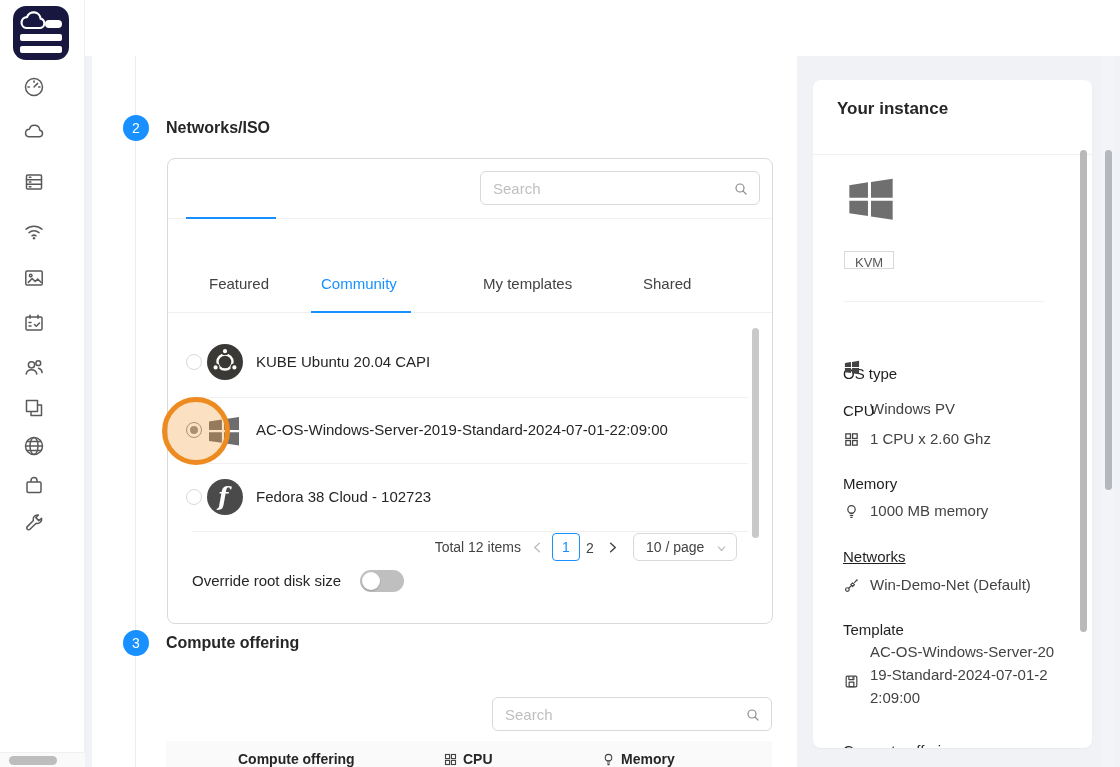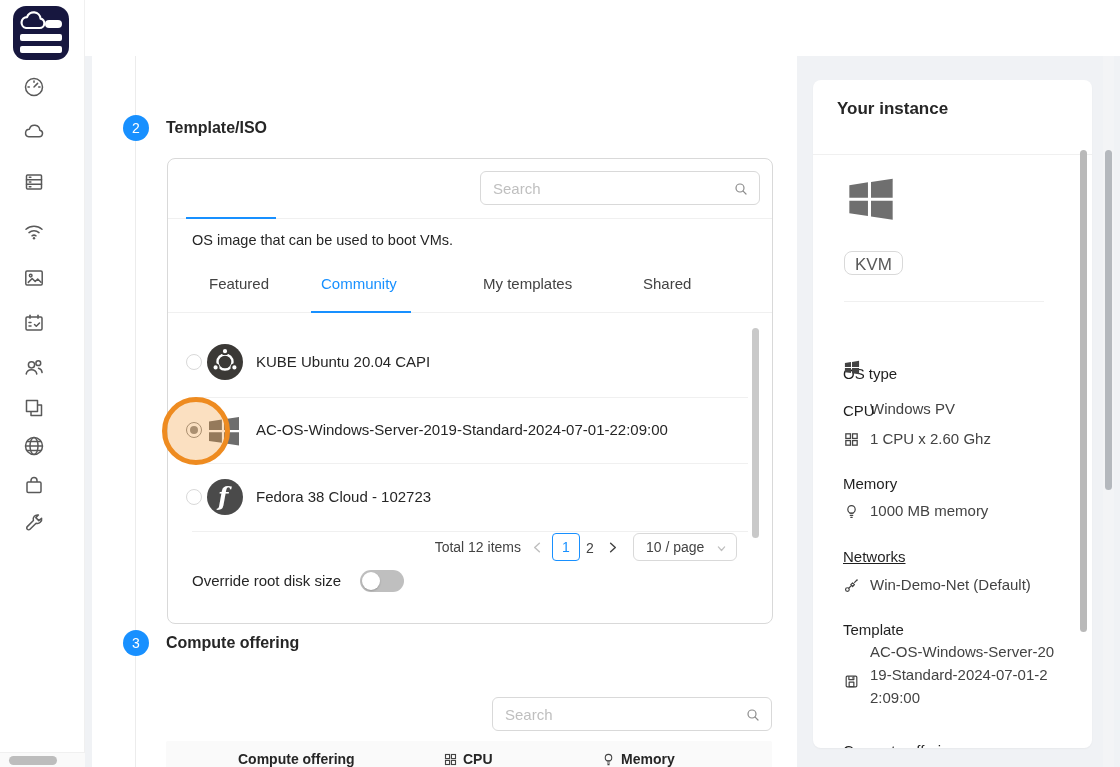--- a/index.html
+++ b/index.html
@@ -89,22 +89,22 @@
   .table-head { position:absolute; left:166px; top:741px; width:606px; height:30px; background:#fafafa; border-radius:2px 2px 0 0; }
   .th { position:absolute; top:10px; font-size:14px; font-weight:bold; color:#262626; }
   .th-icon { position:absolute; top:11px; color:#434343; }
 
   
   .icard { position:absolute; left:813px; top:80px; width:279px; height:668px; background:#fff; border-radius:8px;
     box-shadow:0 1px 2px rgba(0,0,0,.04); overflow:hidden; }
   .icard-head { position:absolute; left:0; top:0; width:279px; height:75px; border-bottom:1px solid #f0f0f0; }
   .icard-title { position:absolute; left:24px; top:19px; font-size:17px; font-weight:bold; color:#262626; }
   .iwin-logo { position:absolute; left:31px; top:93px; color:#6f6f6f; }
-  .itag { position:absolute; left:31px; top:171px; height:24px; padding:3px 10px; border:1px solid #d9d9d9; border-radius:8px;
-    font-size:17px; color:#595959; background:#fff; }
+  .itag { position:absolute; left:31px; top:171px; height:18px; padding:3px 10px; border:1px solid #d9d9d9; border-radius:0;
+    font-size:13px; color:#595959; background:#fff; }
   .idivider { position:absolute; left:31px; top:221px; width:200px; height:1px; background:#f0f0f0; }
   .iheading { position:absolute; left:30px; font-size:15px; color:#1f1f1f; }
   .ivalue { position:absolute; left:57px; font-size:15px; color:#434343; }
   .iicon { position:absolute; left:30px; color:#434343; }
   .ivalue-multi { position:absolute; left:57px; width:186px; font-size:15px; color:#434343; line-height:23px; word-break:break-all; }
   .icard-scrollbar { position:absolute; left:267px; top:70px; width:7px; height:482px; border-radius:4px; background:#b9b9b9; }
 
   
   .page-sb-track { position:absolute; left:1103px; top:56px; width:11px; height:711px; background:#f3f4f6; }
   .page-sb-thumb { position:absolute; left:2px; top:94px; width:7px; height:340px; border-radius:4px; background:#b4b8bd; }
@@ -158,42 +158,41 @@
 
   <div class="content-bg"></div>
   <div class="main-panel"></div>
 
   <div class="connector" style="top:56px; height:59px;"></div>
   <div class="connector" style="top:141px; height:489px;"></div>
   <div class="connector" style="top:656px; height:111px;"></div>
 
 
   <div class="step-circle" style="left:123px; top:115px;">2</div>
-  <div class="step-label nowrap" style="top:119px;">Template/ISO</div>
+  <div class="step-label nowrap" style="top:119px;">Networks/ISO</div>
 
   <div class="tcard"></div>
   <div class="abs" style="left:168px; top:218px; width:604px; height:1px; background:#f0f0f0;"></div>
 
   <div class="tab active nowrap" style="left:193px;">Templates</div>
   <div class="tab nowrap" style="left:330px;">ISOs</div>
   <div class="inkbar" style="left:186px; top:217px; width:90px;"></div>
 
   <div class="search-box" style="left:480px; top:171px; width:280px;">
     <span class="ph nowrap">Search</span>
     <span class="mag">
       <svg width="16" height="16" viewBox="0 0 24 24">
         <g stroke="currentColor" stroke-width="1.8" fill="none" stroke-linecap="round">
           <circle cx="10.5" cy="10.5" r="6"></circle>
             <path d="M15.2 15.2 19.5 19.5"></path>
         </g>
       </svg>
     </span>
   </div>
 
-  <div class="desc nowrap">OS image that can be used to boot VMs.</div>
 
   <div class="ftab nowrap" style="left:209px;">Featured</div>
   <div class="ftab active nowrap" style="left:321px;">Community</div>
   <div class="ftab nowrap" style="left:483px;">My templates</div>
   <div class="ftab nowrap" style="left:643px;">Shared</div>
   <div class="ftab-divider"></div>
   <div class="inkbar" style="left:311px; top:311px; width:100px;"></div>
 
   <div>
 

